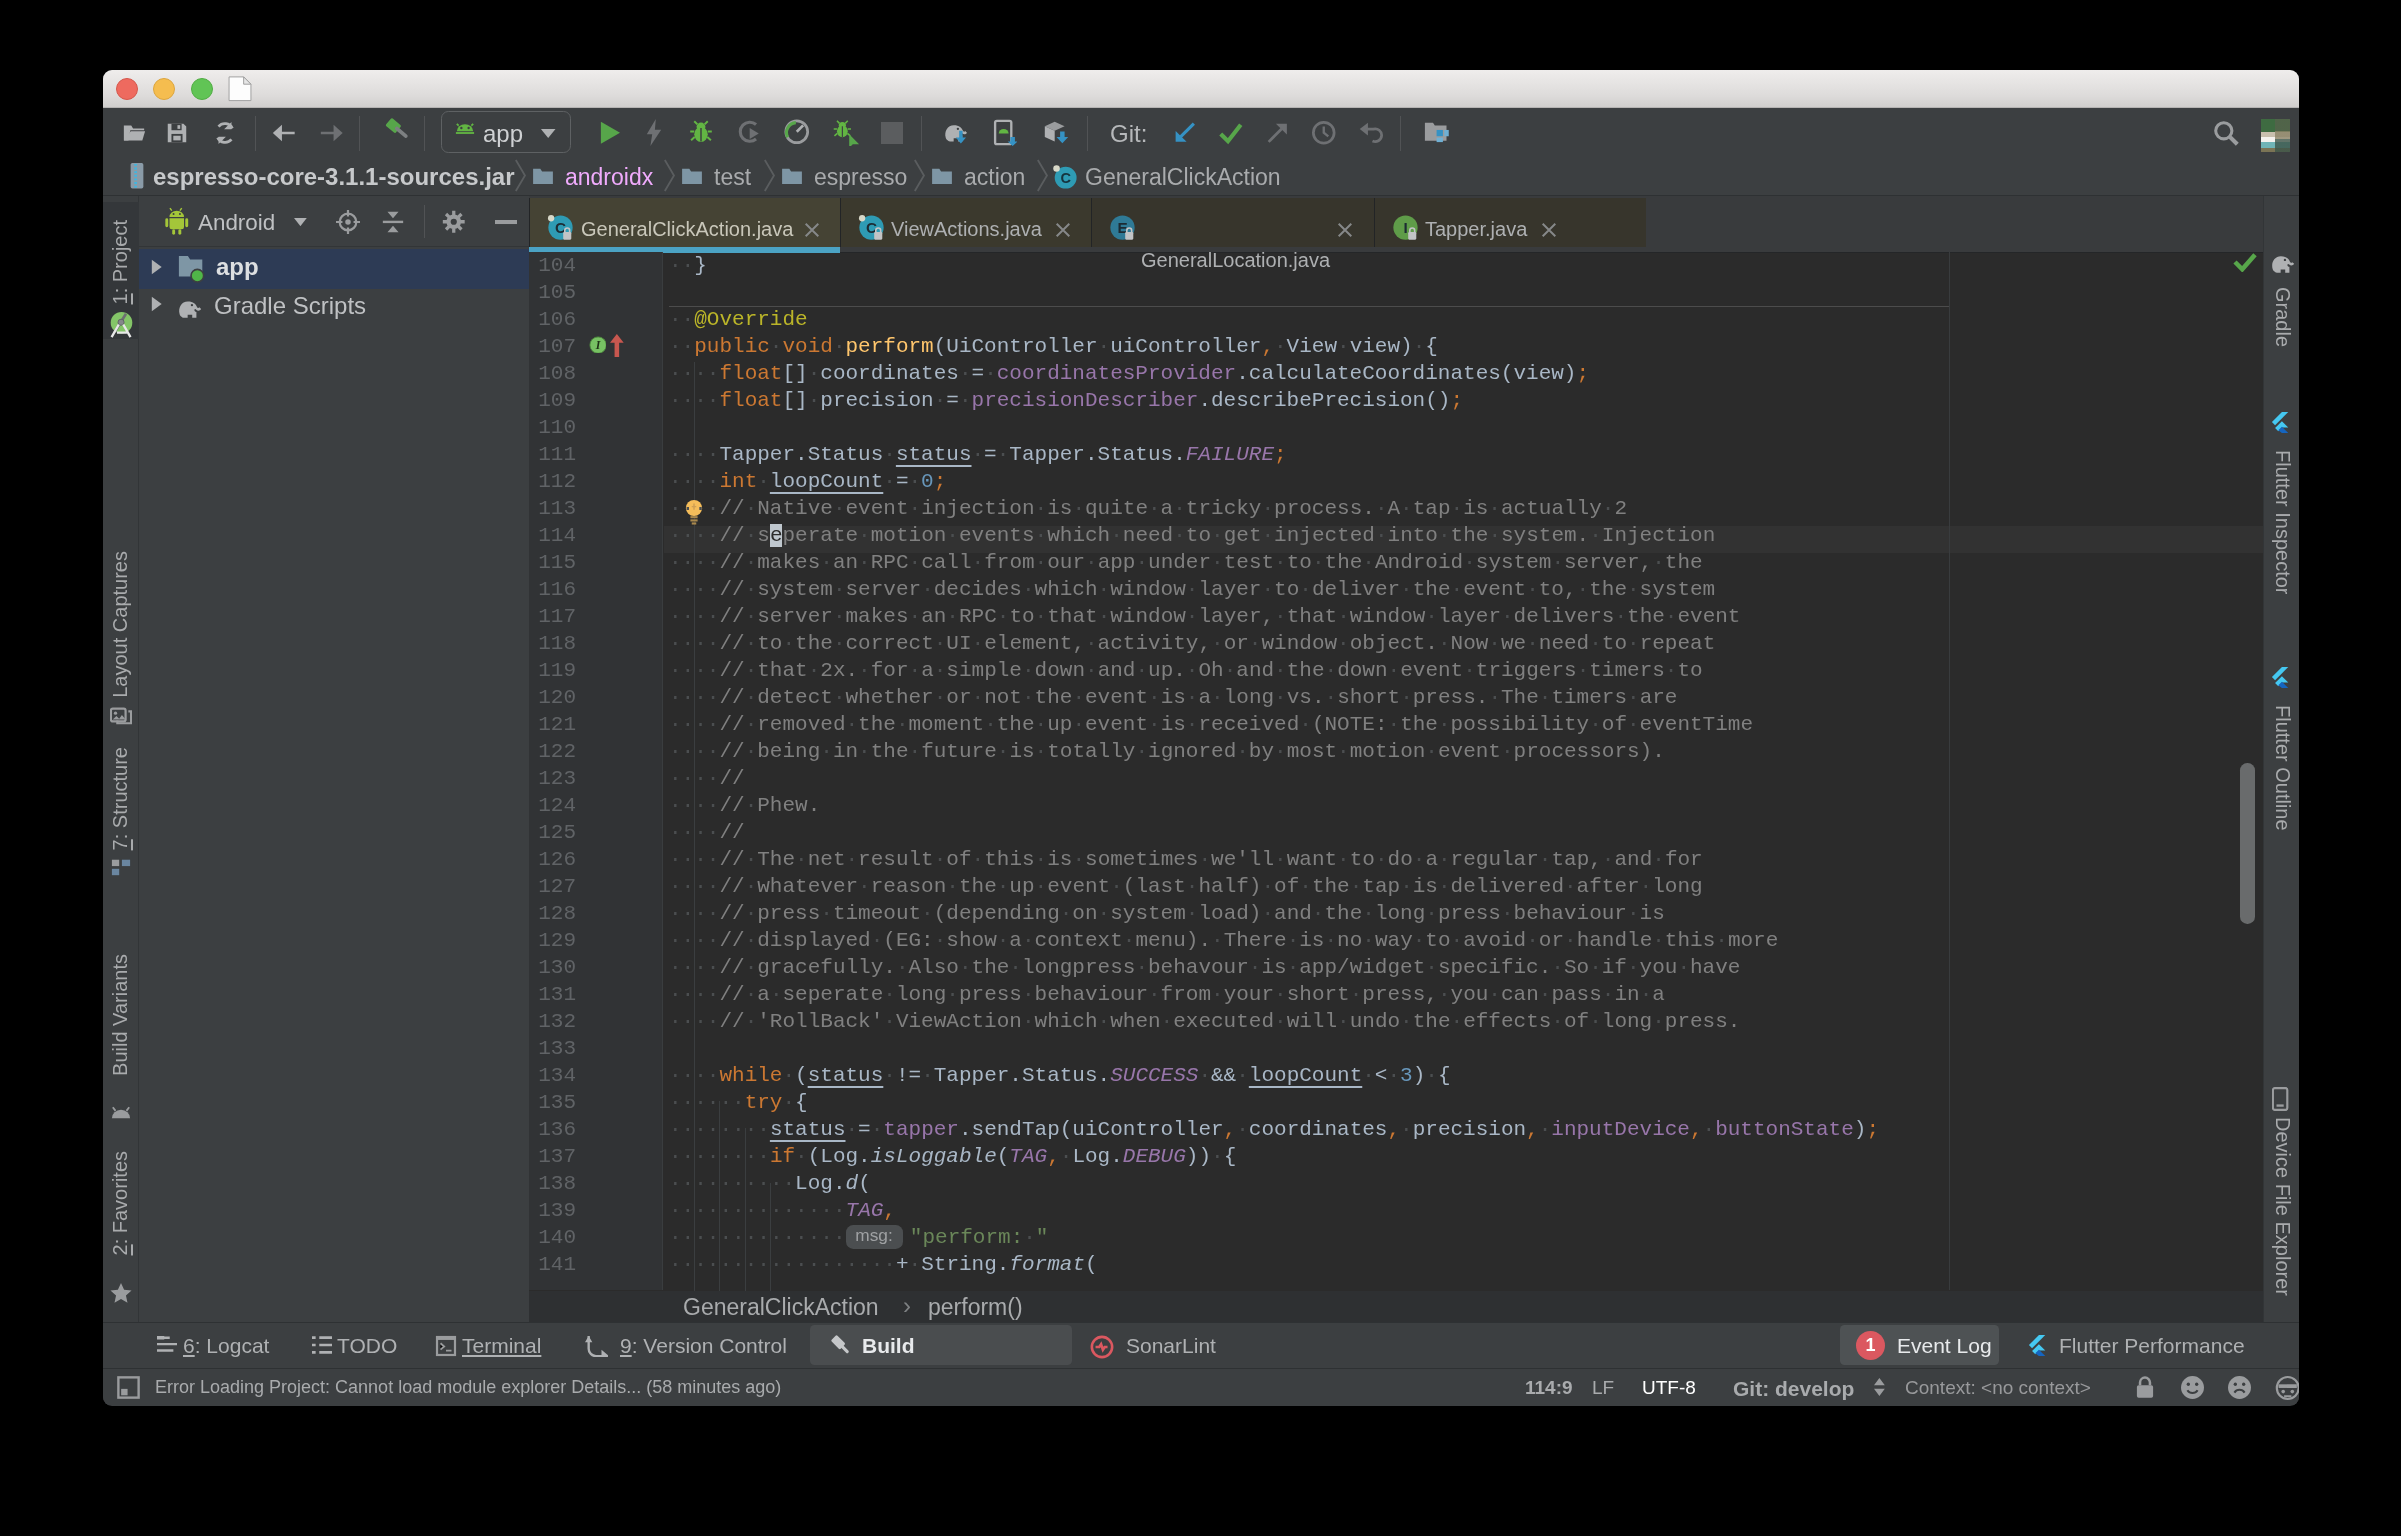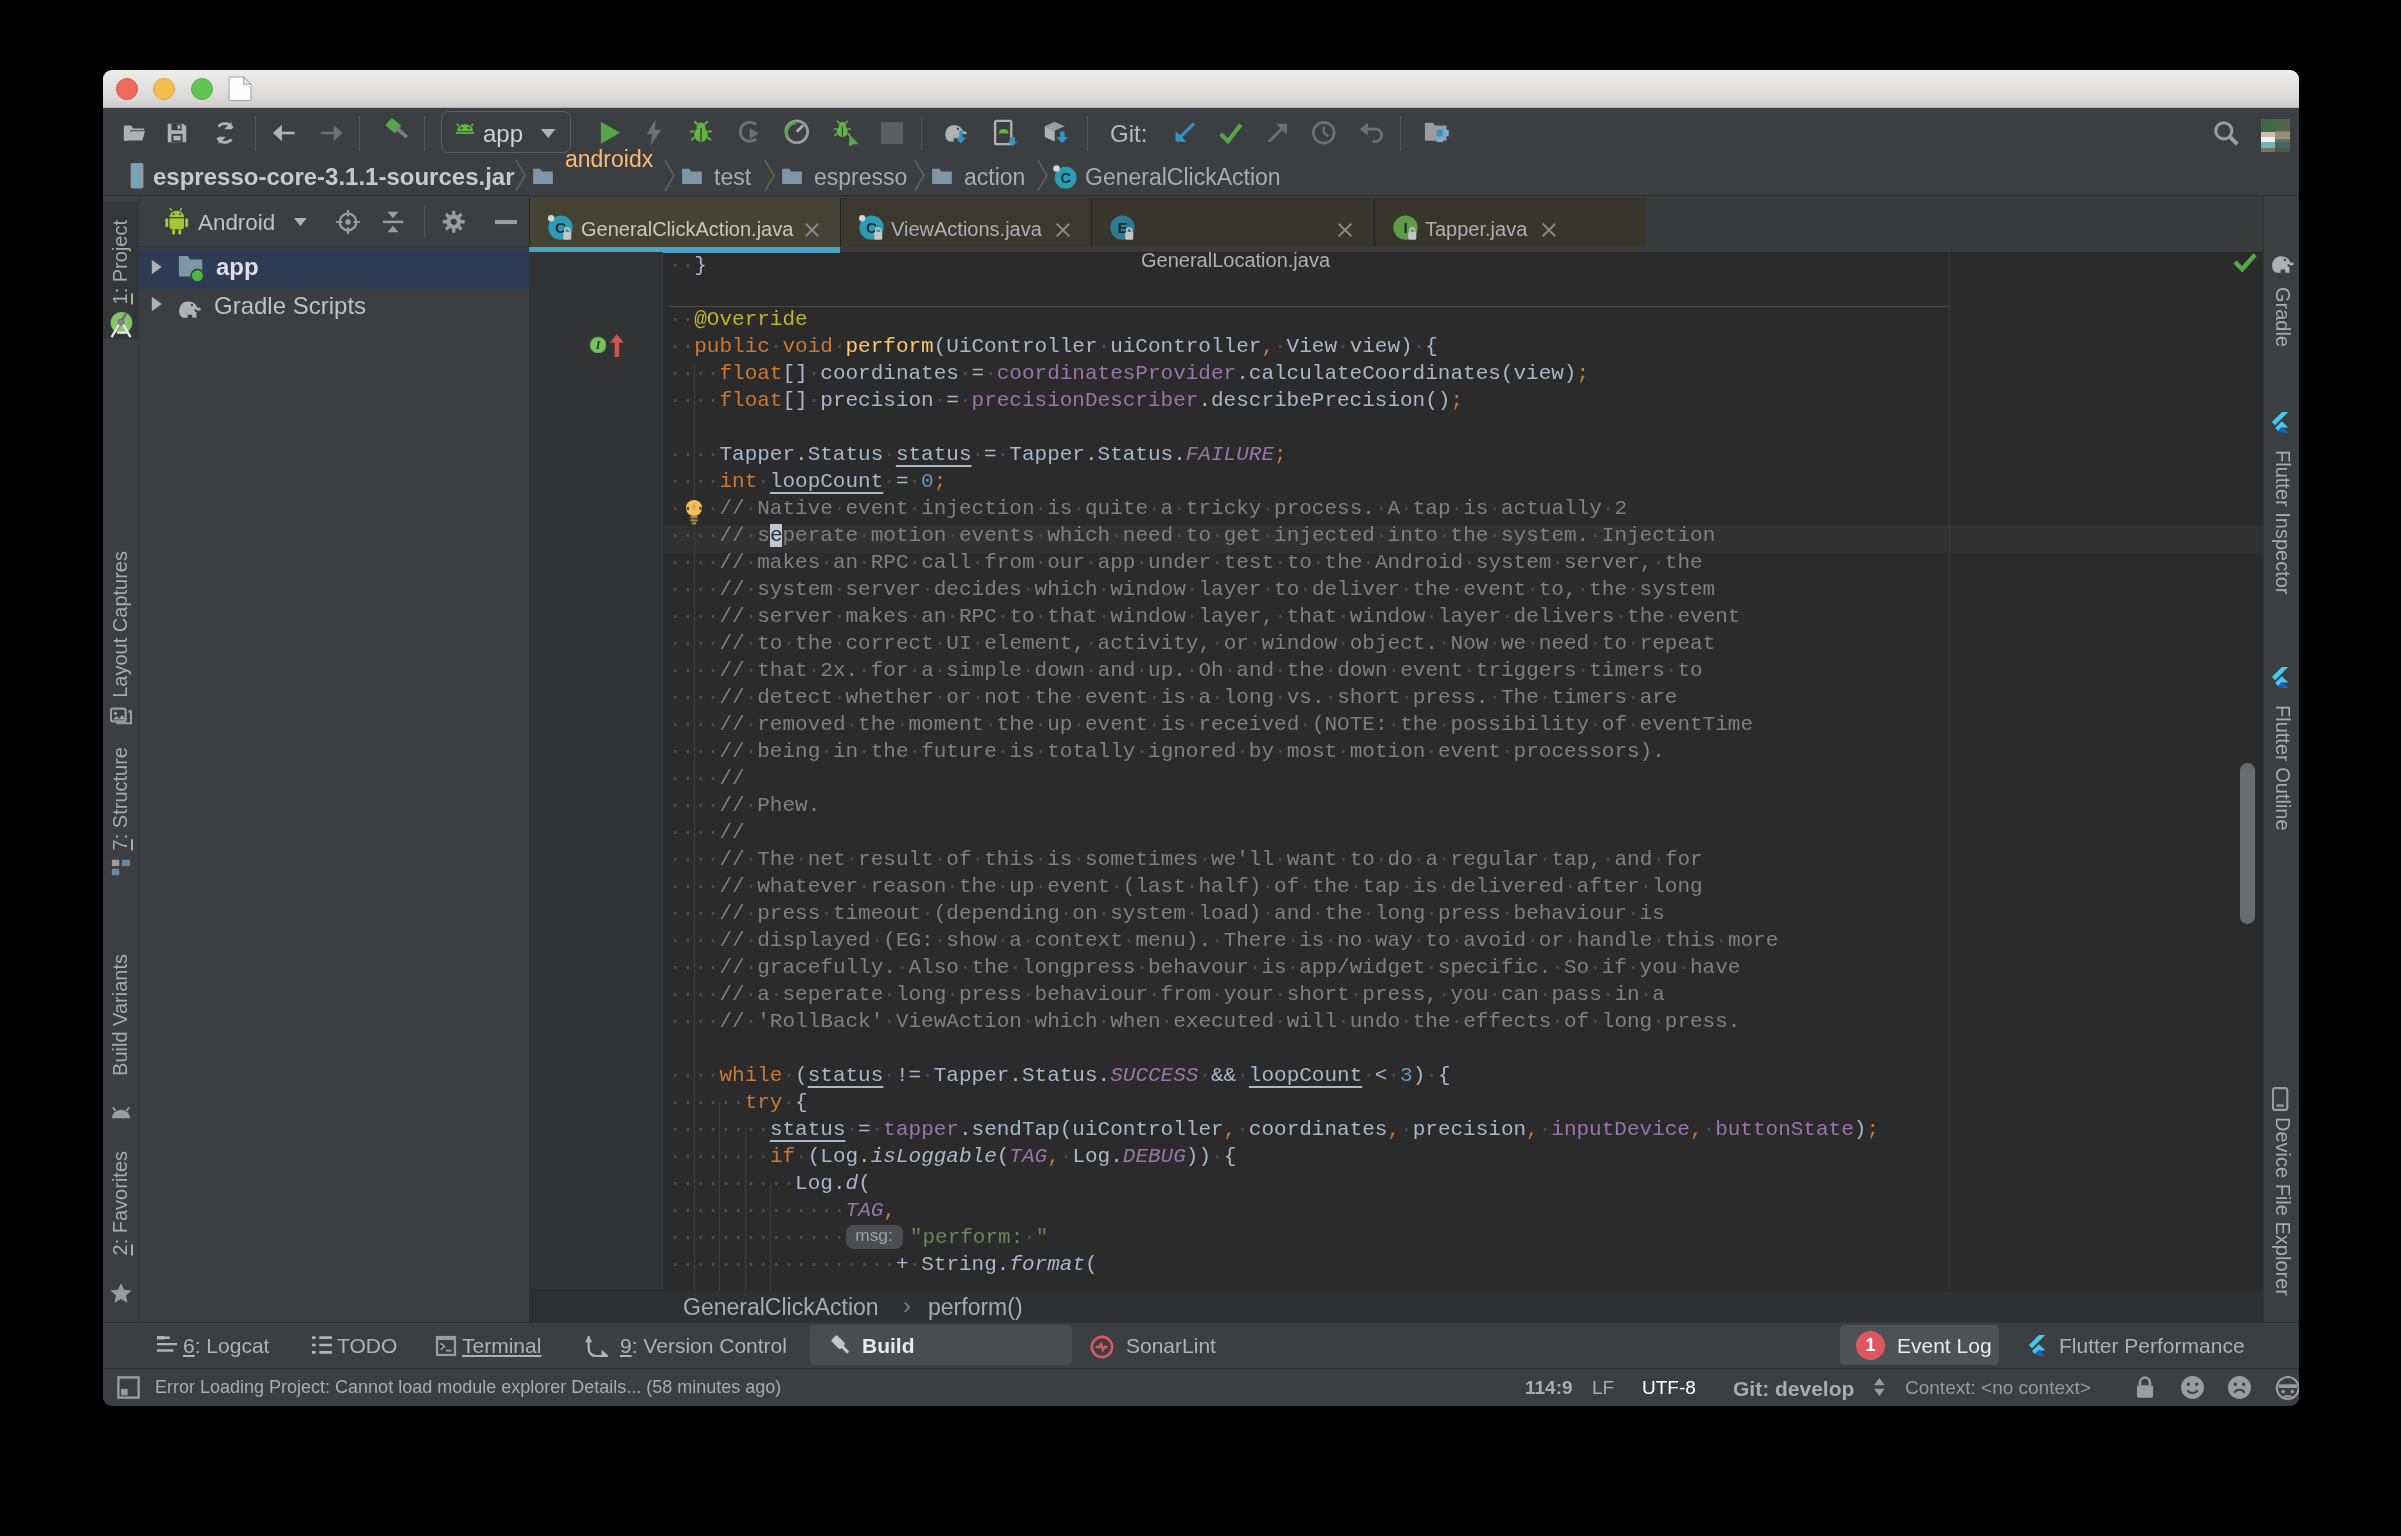--- a/index.html
+++ b/index.html
@@ -166,21 +166,21 @@
       <rect x="4" y="0" width="14" height="28" rx="2" fill="#8A9BA8"></rect>
       <path stroke="#40B6E0" stroke-width="2" d="M8 2h6M8 6h6M8 10h6M8 14h6M8 18h6M8 22h6M8 26h6" stroke-dasharray="3 3"></path>
     </svg>
 <div style="position:absolute;left:50px;top:93px;font:bold 24px 'Liberation Sans',sans-serif;color:#C7C9CB;white-space:nowrap;">espresso-core-3.1.1-sources.jar</div>
 <svg style="position:absolute;left:411px;top:89px" width="12.8" height="33" viewBox="0 0 14 36">
       <path fill="none" stroke="#5A5D5F" stroke-width="2" d="M2 1l10 17L2 35"></path>
     </svg>
 <svg style="position:absolute;left:429px;top:97px" width="22" height="18" viewBox="0 0 24 20">
       <path fill="#7E96A5" d="M1 19V2h8l2 3h12v14z"></path>
     </svg>
-<div style="position:absolute;left:462px;top:76px;font:normal 23px 'Liberation Sans',sans-serif;color:#fdba74;white-space:nowrap;">androidx</div>
+<div style="position:absolute;left:462px;top:94px;font:normal 23px 'Liberation Sans',sans-serif;color:#f0abfc;white-space:nowrap;">androidx</div>
 <svg style="position:absolute;left:560px;top:89px" width="12.8" height="33" viewBox="0 0 14 36">
       <path fill="none" stroke="#5A5D5F" stroke-width="2" d="M2 1l10 17L2 35"></path>
     </svg>
 <svg style="position:absolute;left:578px;top:97px" width="22" height="18" viewBox="0 0 24 20">
       <path fill="#7E96A5" d="M1 19V2h8l2 3h12v14z"></path>
     </svg>
 <div style="position:absolute;left:611px;top:94px;font:normal 23px 'Liberation Sans',sans-serif;color:#A9ABAD;white-space:nowrap;">test</div>
 <svg style="position:absolute;left:660px;top:89px" width="12.8" height="33" viewBox="0 0 14 36">
       <path fill="none" stroke="#5A5D5F" stroke-width="2" d="M2 1l10 17L2 35"></path>
     </svg>
@@ -359,20 +359,58 @@
       <circle cx="12" cy="10" r="9" fill="#F5BD5A"></circle>
       <rect x="8" y="19" width="8" height="2.4" fill="#A8874C"></rect>
       <rect x="8" y="22.6" width="8" height="2.4" fill="#A8874C"></rect>
       <rect x="9.5" y="26" width="5" height="2.4" fill="#A8874C"></rect>
       <path stroke="#CF9F54" stroke-width="1.6" d="M12 5v7M9.5 8.5h5" fill="none"></path>
     </svg>
 <svg style="position:absolute;left:2130px;top:182px" width="24" height="20" viewBox="0 0 26 22">
       <path fill="none" stroke="#57A64A" stroke-width="5" d="M2 11l8 8L24 3"></path>
     </svg>
 <div style="position:absolute;left:2137px;top:693px;width:14.6px;height:161px;background:#9DA0A2;opacity:.55;border-radius:7.3px"></div>
+<div id="nums">104
+105
+106
+107
+108
+109
+110
+111
+112
+113
+114
+115
+116
+117
+118
+119
+120
+121
+122
+123
+124
+125
+126
+127
+128
+129
+130
+131
+132
+133
+134
+135
+136
+137
+138
+139
+140
+141</div>
 <div id="code"><span class="w">·</span><span class="w">·</span>}
 
 <span class="w">·</span><span class="w">·</span><span class="a">@Override</span>
 <span class="w">·</span><span class="w">·</span><span class="k">public</span><span class="w">·</span><span class="k">void</span><span class="w">·</span><span class="m">perform</span>(UiController<span class="w">·</span>uiController<span class="k">,</span><span class="w">·</span>View<span class="w">·</span>view)<span class="w">·</span>{
 <span class="w">·</span><span class="w">·</span><span class="w">·</span><span class="w">·</span><span class="k">float</span>[]<span class="w">·</span>coordinates<span class="w">·</span>=<span class="w">·</span><span class="f">coordinatesProvider</span>.calculateCoordinates(view)<span class="k">;</span>
 <span class="w">·</span><span class="w">·</span><span class="w">·</span><span class="w">·</span><span class="k">float</span>[]<span class="w">·</span>precision<span class="w">·</span>=<span class="w">·</span><span class="f">precisionDescriber</span>.describePrecision()<span class="k">;</span>
 
 <span class="w">·</span><span class="w">·</span><span class="w">·</span><span class="w">·</span>Tapper.Status<span class="w">·</span><span class="u">status</span><span class="w">·</span>=<span class="w">·</span>Tapper.Status.<span class="sf">FAILURE</span><span class="k">;</span>
 <span class="w">·</span><span class="w">·</span><span class="w">·</span><span class="w">·</span><span class="k">int</span><span class="w">·</span><span class="u">loopCount</span><span class="w">·</span>=<span class="w">·</span><span class="n">0</span><span class="k">;</span>
 <span class="w">·</span><span class="w">·</span><span class="w">·</span><span class="w">·</span><span class="c">//</span><span class="w">·</span><span class="c">Native</span><span class="w">·</span><span class="c">event</span><span class="w">·</span><span class="c">injection</span><span class="w">·</span><span class="c">is</span><span class="w">·</span><span class="c">quite</span><span class="w">·</span><span class="c">a</span><span class="w">·</span><span class="c">tricky</span><span class="w">·</span><span class="c">process.</span><span class="w">·</span><span class="c">A</span><span class="w">·</span><span class="c">tap</span><span class="w">·</span><span class="c">is</span><span class="w">·</span><span class="c">actually</span><span class="w">·</span><span class="c">2</span>

